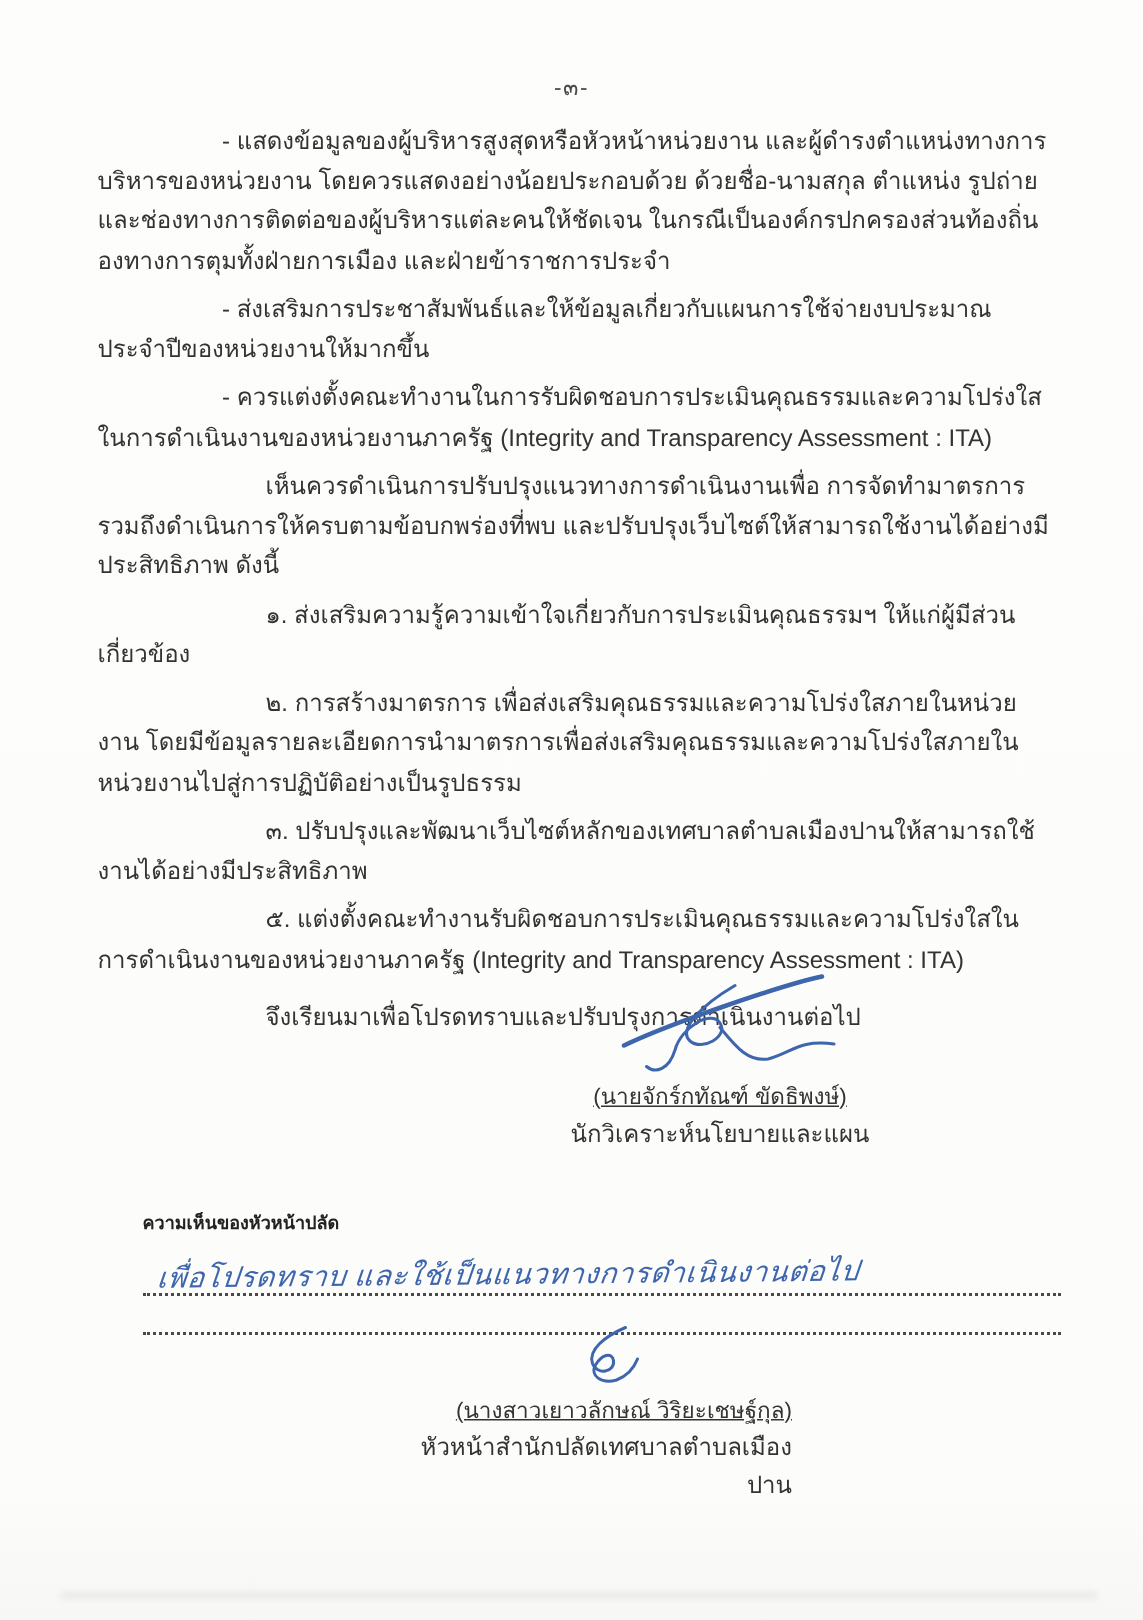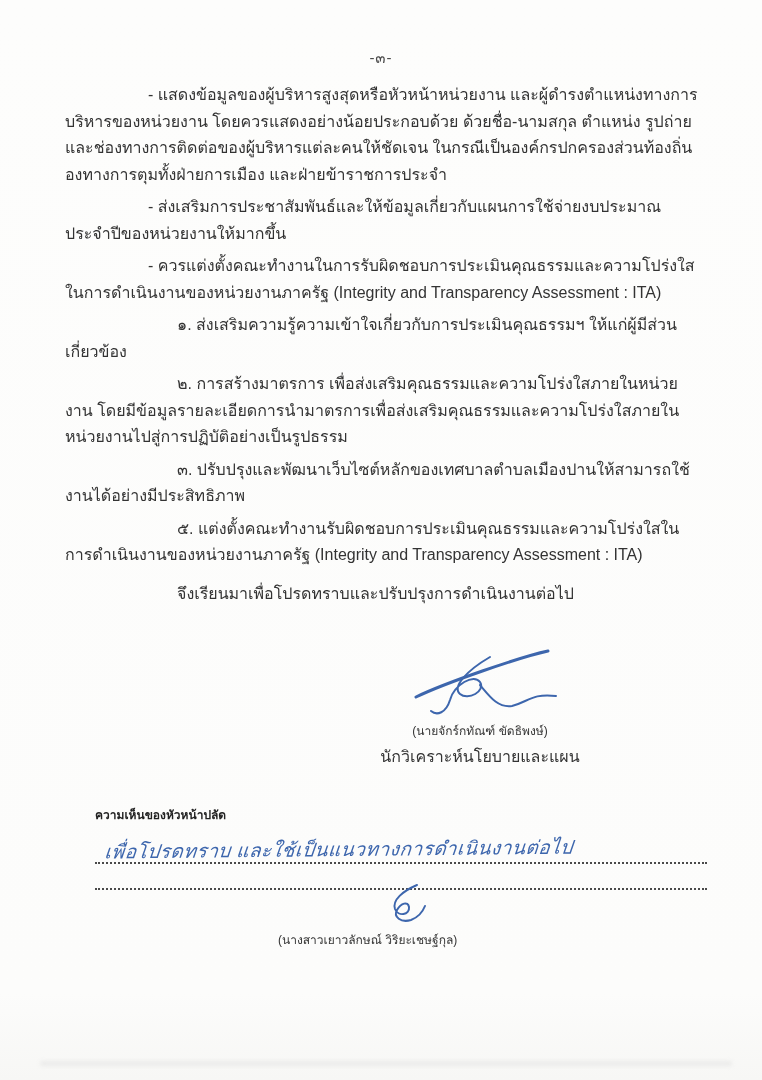--- a/index.html
+++ b/index.html
@@ -39,21 +39,21 @@
   .p-close  { text-indent: 112px; margin-top: 12px !important; }
 
   .sig-block-analyst {
     position: absolute;
     top: 645px;
     left: 360px;
     width: 240px;
     text-align: center;
   }
   .sig-scribble { display: block; margin: 0 auto 2px auto; }
-  .sig-name  { font-size: 12px; line-height: 25px; color: #333; }
+  .sig-name  { font-size: 15px; line-height: 25px; color: #333; text-decoration: underline; }
   .sig-title { font-size: 16px; line-height: 25px; color: #333; }
 
   .opinion-section {
     position: absolute;
     top: 805px;
     left: 65px;
     width: 640px;
   }
   .opinion-heading {
     font-size: 12px;
@@ -77,21 +77,21 @@
     letter-spacing: 0.5px;
     transform: skewX(-6deg) rotate(-0.6deg);
     white-space: nowrap;
     font-family: "Liberation Serif", serif;
   }
   .sig-block-head {
     position: absolute;
     top: 882px;
     left: 278px;
     width: 250px;
-    text-align: left;
+    text-align: right;
   }
   .scan-smudge {
     position: absolute;
     left: 40px;
     right: 30px;
     bottom: 14px;
     height: 5px;
     background: #d9d9d9;
     opacity: 0.45;
     filter: blur(2px);
@@ -102,20 +102,21 @@
 <body>
 
 <div class="page">
 
   <div class="page-number">-๓-</div>
 
   <div class="body-text">
     <p class="p-dash">- แสดงข้อมูลของผู้บริหารสูงสุดหรือหัวหน้าหน่วยงาน และผู้ดำรงตำแหน่งทางการบริหารของหน่วยงาน โดยควรแสดงอย่างน้อยประกอบด้วย ด้วยชื่อ-นามสกุล ตำแหน่ง รูปถ่าย และช่องทางการติดต่อของผู้บริหารแต่ละคนให้ชัดเจน ในกรณีเป็นองค์กรปกครองส่วนท้องถิ่น องทางการตุมทั้งฝ่ายการเมือง และฝ่ายข้าราชการประจำ</p>
     <p class="p-dash">- ส่งเสริมการประชาสัมพันธ์และให้ข้อมูลเกี่ยวกับแผนการใช้จ่ายงบประมาณประจำปีของหน่วยงานให้มากขึ้น</p>
     <p class="p-dash">- ควรแต่งตั้งคณะทำงานในการรับผิดชอบการประเมินคุณธรรมและความโปร่งใสในการดำเนินงานของหน่วยงานภาครัฐ (Integrity and Transparency Assessment : ITA)</p>
+    <p class="p-plain">เห็นควรดำเนินการปรับปรุงแนวทางการดำเนินงานเพื่อ การจัดทำมาตรการ รวมถึงดำเนินการให้ครบตามข้อบกพร่องที่พบ และปรับปรุงเว็บไซต์ให้สามารถใช้งานได้อย่างมีประสิทธิภาพ ดังนี้</p>
     <p class="p-item">๑. ส่งเสริมความรู้ความเข้าใจเกี่ยวกับการประเมินคุณธรรมฯ  ให้แก่ผู้มีส่วนเกี่ยวข้อง</p>
     <p class="p-item">๒. การสร้างมาตรการ เพื่อส่งเสริมคุณธรรมและความโปร่งใสภายในหน่วยงาน โดยมีข้อมูลรายละเอียดการนำมาตรการเพื่อส่งเสริมคุณธรรมและความโปร่งใสภายในหน่วยงานไปสู่การปฏิบัติอย่างเป็นรูปธรรม</p>
     <p class="p-item">๓.  ปรับปรุงและพัฒนาเว็บไซต์หลักของเทศบาลตำบลเมืองปานให้สามารถใช้งานได้อย่างมีประสิทธิภาพ</p>
     <p class="p-item">๕.  แต่งตั้งคณะทำงานรับผิดชอบการประเมินคุณธรรมและความโปร่งใสในการดำเนินงานของหน่วยงานภาครัฐ (Integrity and Transparency Assessment : ITA)</p>
     <p class="p-close">จึงเรียนมาเพื่อโปรดทราบและปรับปรุงการดำเนินงานต่อไป</p>
   </div>
 
   <div class="sig-block-analyst">
     <svg class="sig-scribble" width="180" height="72" viewBox="0 0 180 72" fill="none">
       <path d="M 158,6 C 130,12 55,38 26,52" stroke="#3d66ad" stroke-width="3" stroke-linecap="round"></path>
@@ -133,17 +134,18 @@
       <div class="dotted-line"></div>
       <div class="handwriting">เพื่อโปรดทราบ และใช้เป็นแนวทางการดำเนินงานต่อไป</div>
     </div>
   </div>
 
   <div class="sig-block-head">
     <svg class="sig-scribble" width="52" height="44" viewBox="0 0 52 44" fill="none">
       <path d="M 40,3 C 26,9 15,18 18,27 C 21,35 33,33 32,25 C 31,19 24,21 20,28 C 16,35 24,41 34,38 C 42,35 46,29 48,24" stroke="#3d66ad" stroke-width="2" stroke-linecap="round"></path>
     </svg>
     <div class="sig-name">(นางสาวเยาวลักษณ์ วิริยะเชษฐ์กุล)</div>
+    <div class="sig-title">หัวหน้าสำนักปลัดเทศบาลตำบลเมืองปาน</div>
   </div>
 
   <div class="scan-smudge"></div>
 
 </div>
 
 </body></html>

